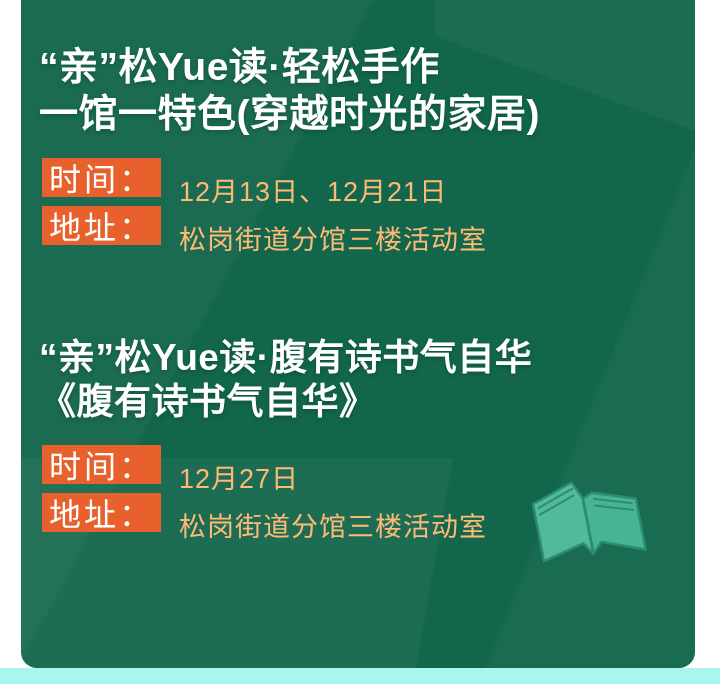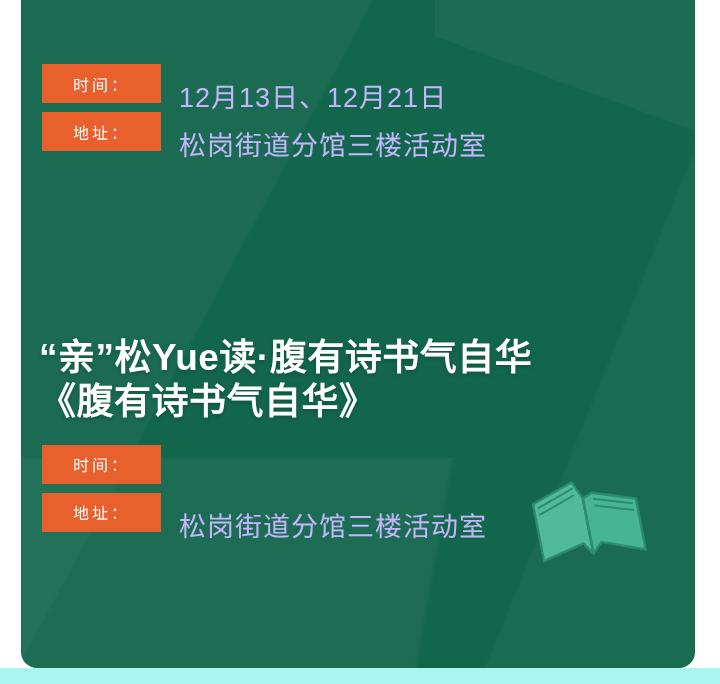--- a/index.html
+++ b/index.html
@@ -116,32 +116,32 @@
     align-items: center;
     height: 39px;
     margin-bottom: 9px;
   }
   .info-label {
     flex: 0 0 auto;
     width: 119px;
     height: 39px;
     background: #e8602c;
     color: #ffffff;
-    font-size: 16px;
+    font-size: 32px;
     font-weight: 400;
     display: flex;
     align-items: center;
     justify-content: center;
     letter-spacing: 3px;
     box-sizing: border-box;
     margin-left: 21px;
   }
   .info-value {
     flex: 1 1 auto;
-    color: #c4b5fd;
+    color: #fdba74;
     font-size: 27px;
     font-weight: 400;
     letter-spacing: 1px;
     padding-left: 18px;
     white-space: nowrap;
     margin-top: 24px;
   }
 
   
   .book-icon {
@@ -159,20 +159,26 @@
 <div class="poster">
 
   <div class="green-panel">
     <div class="swoosh swoosh-a"></div>
     <div class="swoosh swoosh-c"></div>
     <div class="swoosh swoosh-b"></div>
 
     <div class="content">
 
       <section class="block block-one">
+        <div class="heading-wrap">
+          <h1 class="heading">
+            <span class="heading-line">“亲”松Yue读·轻松手作</span>
+            <span class="heading-line">一馆一特色(穿越时光的家居)</span>
+          </h1>
+        </div>
 
         <div class="info-rows">
           <div class="info-row">
             <span class="info-label">时间：</span>
             <span class="info-value">12月13日、12月21日</span>
           </div>
           <div class="info-row">
             <span class="info-label">地址：</span>
             <span class="info-value">松岗街道分馆三楼活动室</span>
           </div>
@@ -183,20 +189,21 @@
         <div class="heading-wrap">
           <h1 class="heading">
             <span class="heading-line">“亲”松Yue读·腹有诗书气自华</span>
             <span class="heading-line">《腹有诗书气自华》</span>
           </h1>
         </div>
 
         <div class="info-rows">
           <div class="info-row">
             <span class="info-label">时间：</span>
+            <span class="info-value">12月27日</span>
           </div>
           <div class="info-row">
             <span class="info-label">地址：</span>
             <span class="info-value">松岗街道分馆三楼活动室</span>
           </div>
         </div>
       </section>
 
       <div class="book-icon">
         <svg viewBox="0 0 118 104" width="118" height="104" aria-hidden="true">

